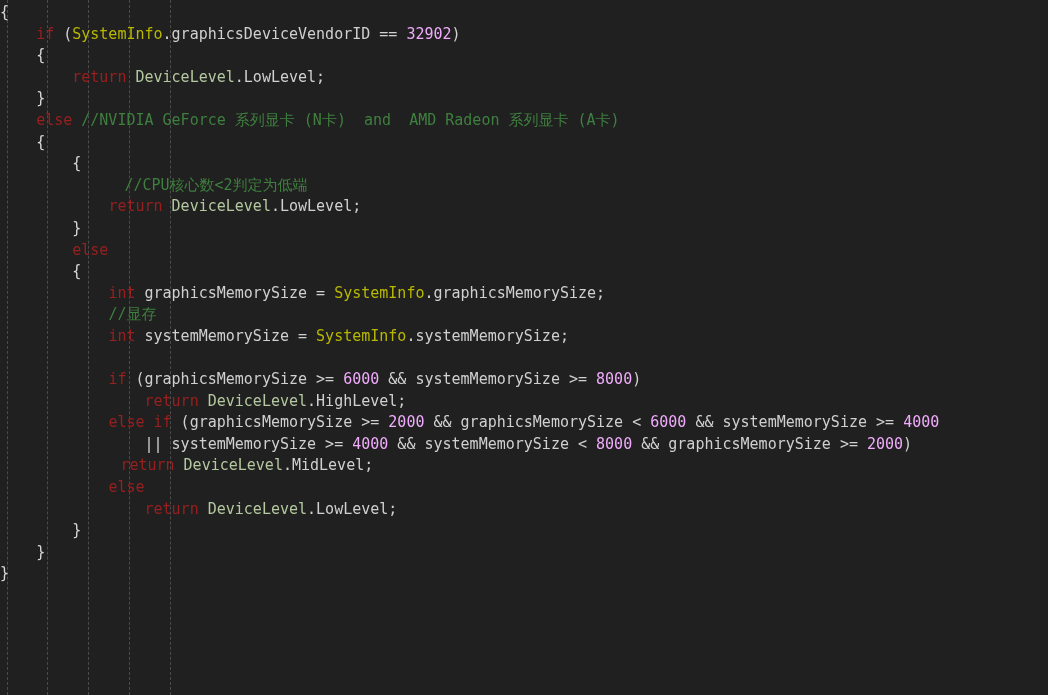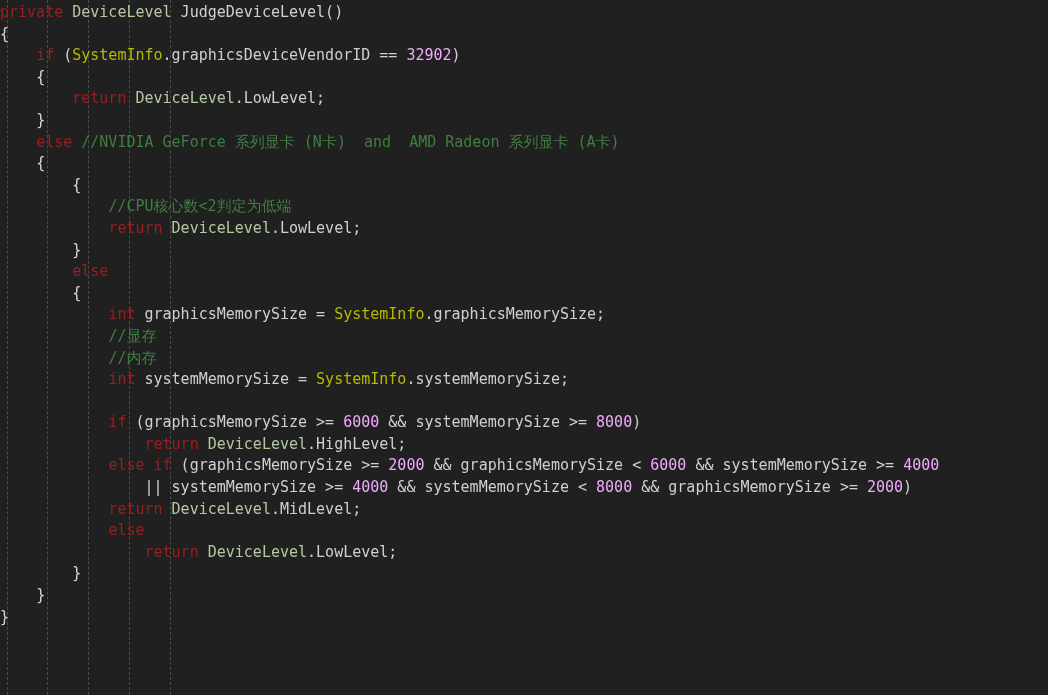--- a/index.html
+++ b/index.html
@@ -72,44 +72,42 @@
 
   <div class="indent-guides">
       <div class="guide" style="left: 7px; top: 0px; height: 695px; border-left-color: rgb(90, 90, 90);"></div>
       <div class="guide" style="left: 47px; top: 0px; height: 695px; border-left-color: rgb(90, 90, 90);"></div>
       <div class="guide" style="left: 88px; top: 0px; height: 695px; border-left-color: rgb(90, 90, 90);"></div>
       <div class="guide" style="left: 129px; top: 0px; height: 695px; border-left-color: rgb(90, 90, 90);"></div>
       <div class="guide" style="left: 170px; top: 0px; height: 695px; border-left-color: rgb(90, 90, 90);"></div>
     </div>
 
   <div class="code-area">
-      <div class="code-line" style="height: 21.6px; line-height: 21.6px;"><span class="tok-keyword">private</span><span class="tok-plain"> </span><span class="tok-type">DeviceLevel</span><span class="tok-plain"> JudgeDeviceLevel()</span></div>
       <div class="code-line" style="height: 21.6px; line-height: 21.6px;"><span class="tok-brace">{</span></div>
       <div class="code-line" style="height: 21.6px; line-height: 21.6px;"><span class="tok-plain">    </span><span class="tok-keyword">if</span><span class="tok-plain"> (</span><span class="tok-class">SystemInfo</span><span class="tok-plain">.graphicsDeviceVendorID == </span><span class="tok-number">32902</span><span class="tok-plain">)</span></div>
       <div class="code-line" style="height: 21.6px; line-height: 21.6px;"><span class="tok-plain">    </span><span class="tok-brace">{</span></div>
       <div class="code-line" style="height: 21.6px; line-height: 21.6px;"><span class="tok-plain">        </span><span class="tok-keyword">return</span><span class="tok-plain"> </span><span class="tok-type">DeviceLevel</span><span class="tok-plain">.LowLevel;</span></div>
       <div class="code-line" style="height: 21.6px; line-height: 21.6px;"><span class="tok-plain">    </span><span class="tok-brace">}</span></div>
       <div class="code-line" style="height: 21.6px; line-height: 21.6px;"><span class="tok-plain">    </span><span class="tok-keyword">else</span><span class="tok-plain"> </span><span class="tok-comment">//NVIDIA GeForce 系列显卡 (N卡)  and  AMD Radeon 系列显卡 (A卡)</span></div>
       <div class="code-line" style="height: 21.6px; line-height: 21.6px;"><span class="tok-plain">    </span><span class="tok-brace">{</span></div>
       <div class="code-line" style="height: 21.6px; line-height: 21.6px;"><span class="tok-plain">        </span><span class="tok-brace">{</span></div>
-      <div class="code-line" style="height: 21.6px; line-height: 21.6px;"><span class="tok-plain">            </span><span class="tok-comment">//CPU核心数&lt;2判定为低端</span></div>
+      <div class="code-line" style="height: 21.6px; line-height: 21.6px; padding-left: 16px;"><span class="tok-plain">            </span><span class="tok-comment">//CPU核心数&lt;2判定为低端</span></div>
       <div class="code-line" style="height: 21.6px; line-height: 21.6px;"><span class="tok-plain">            </span><span class="tok-keyword">return</span><span class="tok-plain"> </span><span class="tok-type">DeviceLevel</span><span class="tok-plain">.LowLevel;</span></div>
       <div class="code-line" style="height: 21.6px; line-height: 21.6px;"><span class="tok-plain">        </span><span class="tok-brace">}</span></div>
       <div class="code-line" style="height: 21.6px; line-height: 21.6px;"><span class="tok-plain">        </span><span class="tok-keyword">else</span></div>
       <div class="code-line" style="height: 21.6px; line-height: 21.6px;"><span class="tok-plain">        </span><span class="tok-brace">{</span></div>
       <div class="code-line" style="height: 21.6px; line-height: 21.6px;"><span class="tok-plain">            </span><span class="tok-keyword">int</span><span class="tok-plain"> graphicsMemorySize = </span><span class="tok-class">SystemInfo</span><span class="tok-plain">.graphicsMemorySize;</span></div>
       <div class="code-line" style="height: 21.6px; line-height: 21.6px;"><span class="tok-plain">            </span><span class="tok-comment">//显存</span></div>
-      <div class="code-line" style="height: 21.6px; line-height: 21.6px;"><span class="tok-plain">            </span><span class="tok-comment">//内存</span></div>
       <div class="code-line" style="height: 21.6px; line-height: 21.6px;"><span class="tok-plain">            </span><span class="tok-keyword">int</span><span class="tok-plain"> systemMemorySize = </span><span class="tok-class">SystemInfo</span><span class="tok-plain">.systemMemorySize;</span></div>
       <div class="code-line" style="height: 21.6px; line-height: 21.6px;">&nbsp;</div>
       <div class="code-line" style="height: 21.6px; line-height: 21.6px;"><span class="tok-plain">            </span><span class="tok-keyword">if</span><span class="tok-plain"> (graphicsMemorySize &gt;= </span><span class="tok-number">6000</span><span class="tok-plain"> &amp;&amp; systemMemorySize &gt;= </span><span class="tok-number">8000</span><span class="tok-plain">)</span></div>
       <div class="code-line" style="height: 21.6px; line-height: 21.6px;"><span class="tok-plain">                </span><span class="tok-keyword">return</span><span class="tok-plain"> </span><span class="tok-type">DeviceLevel</span><span class="tok-plain">.HighLevel;</span></div>
       <div class="code-line" style="height: 21.6px; line-height: 21.6px;"><span class="tok-plain">            </span><span class="tok-keyword">else</span><span class="tok-plain"> </span><span class="tok-keyword">if</span><span class="tok-plain"> (graphicsMemorySize &gt;= </span><span class="tok-number">2000</span><span class="tok-plain"> &amp;&amp; graphicsMemorySize &lt; </span><span class="tok-number">6000</span><span class="tok-plain"> &amp;&amp; systemMemorySize &gt;= </span><span class="tok-number">4000</span></div>
       <div class="code-line" style="height: 21.6px; line-height: 21.6px;"><span class="tok-plain">                || systemMemorySize &gt;= </span><span class="tok-number">4000</span><span class="tok-plain"> &amp;&amp; systemMemorySize &lt; </span><span class="tok-number">8000</span><span class="tok-plain"> &amp;&amp; graphicsMemorySize &gt;= </span><span class="tok-number">2000</span><span class="tok-plain">)</span></div>
-      <div class="code-line" style="height: 21.6px; line-height: 21.6px;"><span class="tok-plain">            </span><span class="tok-keyword">return</span><span class="tok-plain"> </span><span class="tok-type">DeviceLevel</span><span class="tok-plain">.MidLevel;</span></div>
+      <div class="code-line" style="height: 21.6px; line-height: 21.6px; padding-left: 12px;"><span class="tok-plain">            </span><span class="tok-keyword">return</span><span class="tok-plain"> </span><span class="tok-type">DeviceLevel</span><span class="tok-plain">.MidLevel;</span></div>
       <div class="code-line" style="height: 21.6px; line-height: 21.6px;"><span class="tok-plain">            </span><span class="tok-keyword">else</span></div>
       <div class="code-line" style="height: 21.6px; line-height: 21.6px;"><span class="tok-plain">                </span><span class="tok-keyword">return</span><span class="tok-plain"> </span><span class="tok-type">DeviceLevel</span><span class="tok-plain">.LowLevel;</span></div>
       <div class="code-line" style="height: 21.6px; line-height: 21.6px;"><span class="tok-plain">        </span><span class="tok-brace">}</span></div>
       <div class="code-line" style="height: 21.6px; line-height: 21.6px;"><span class="tok-plain">    </span><span class="tok-brace">}</span></div>
       <div class="code-line" style="height: 21.6px; line-height: 21.6px;"><span class="tok-brace">}</span></div>
     </div>
 
 </div>
 
 </body></html>

